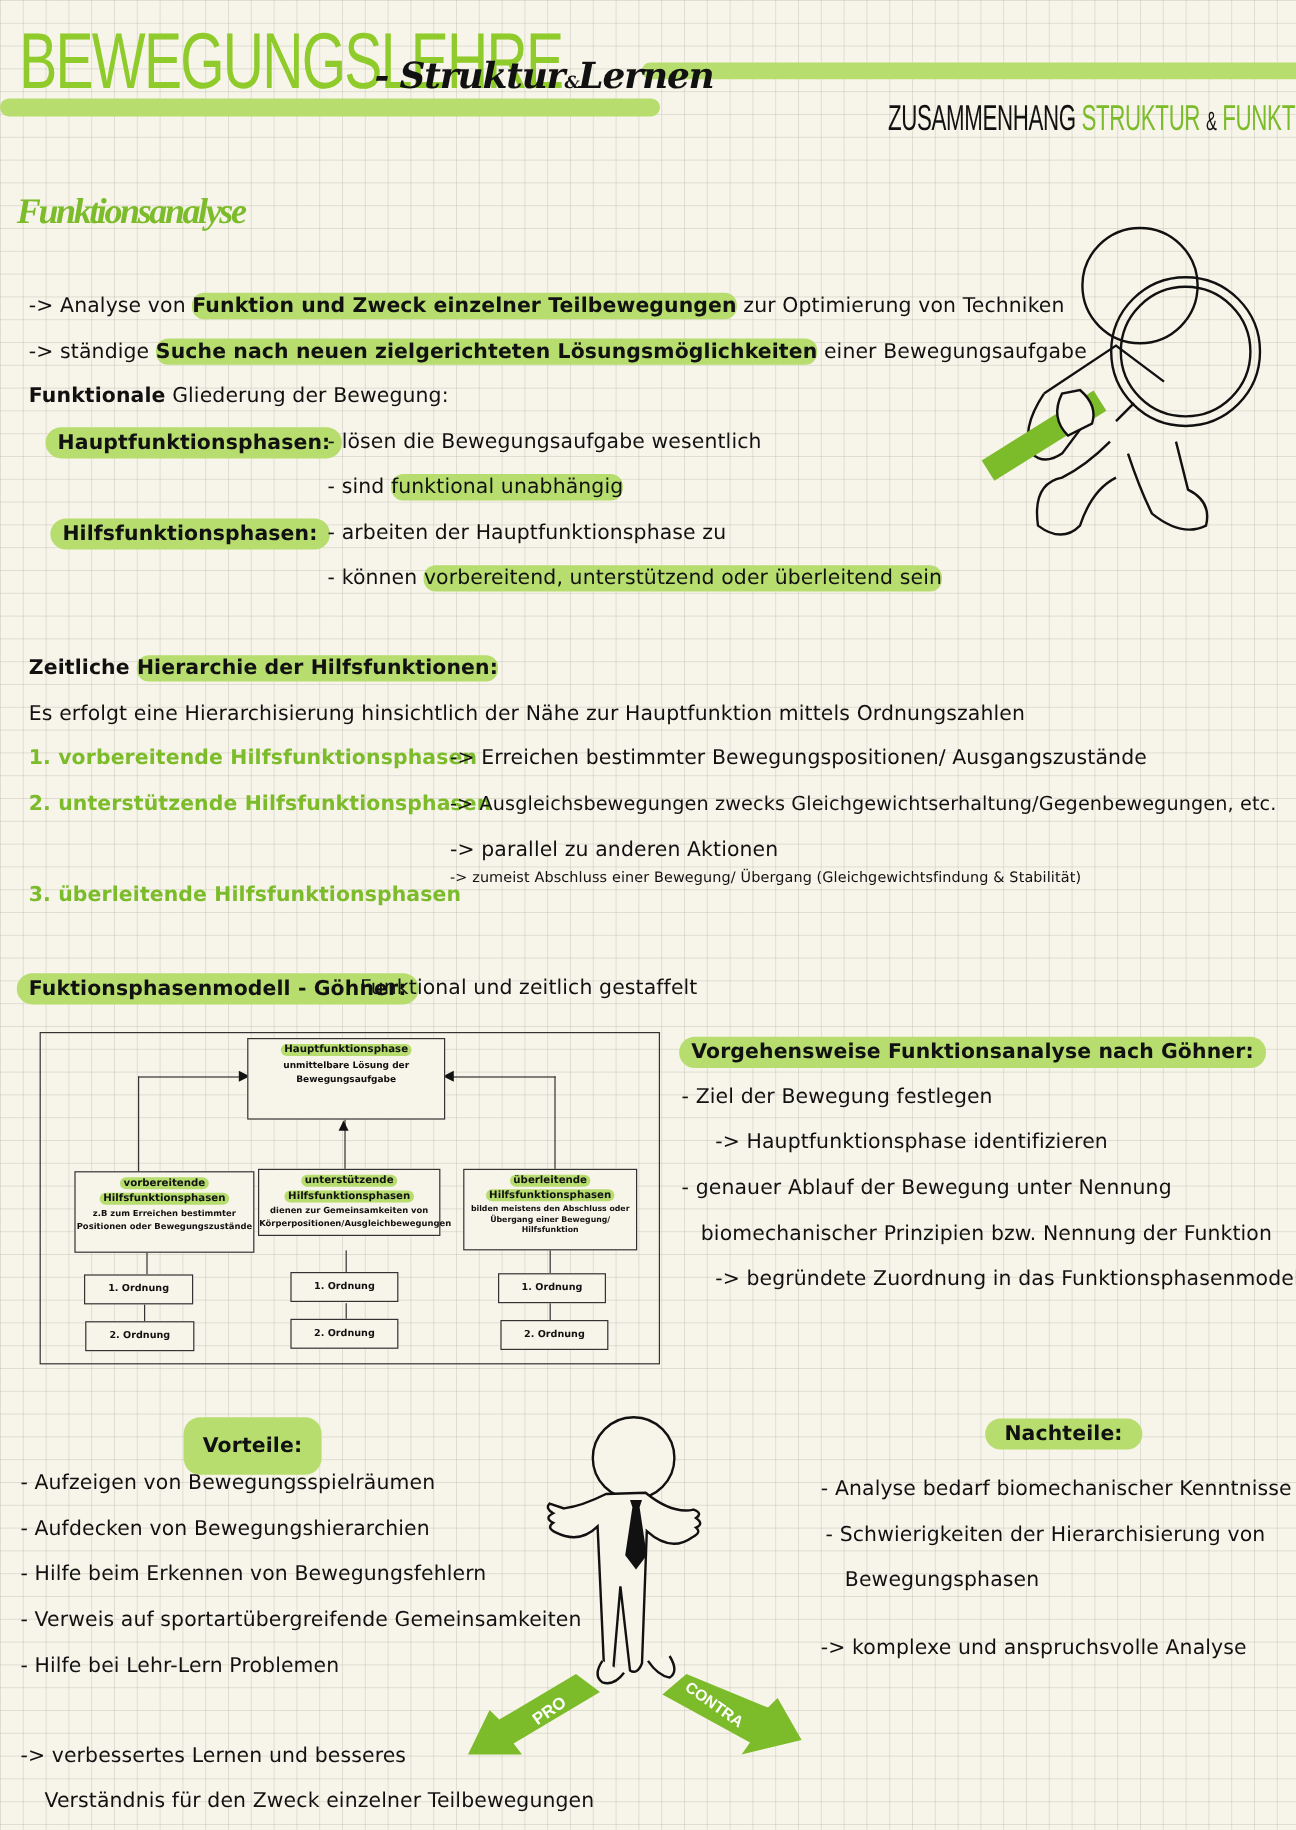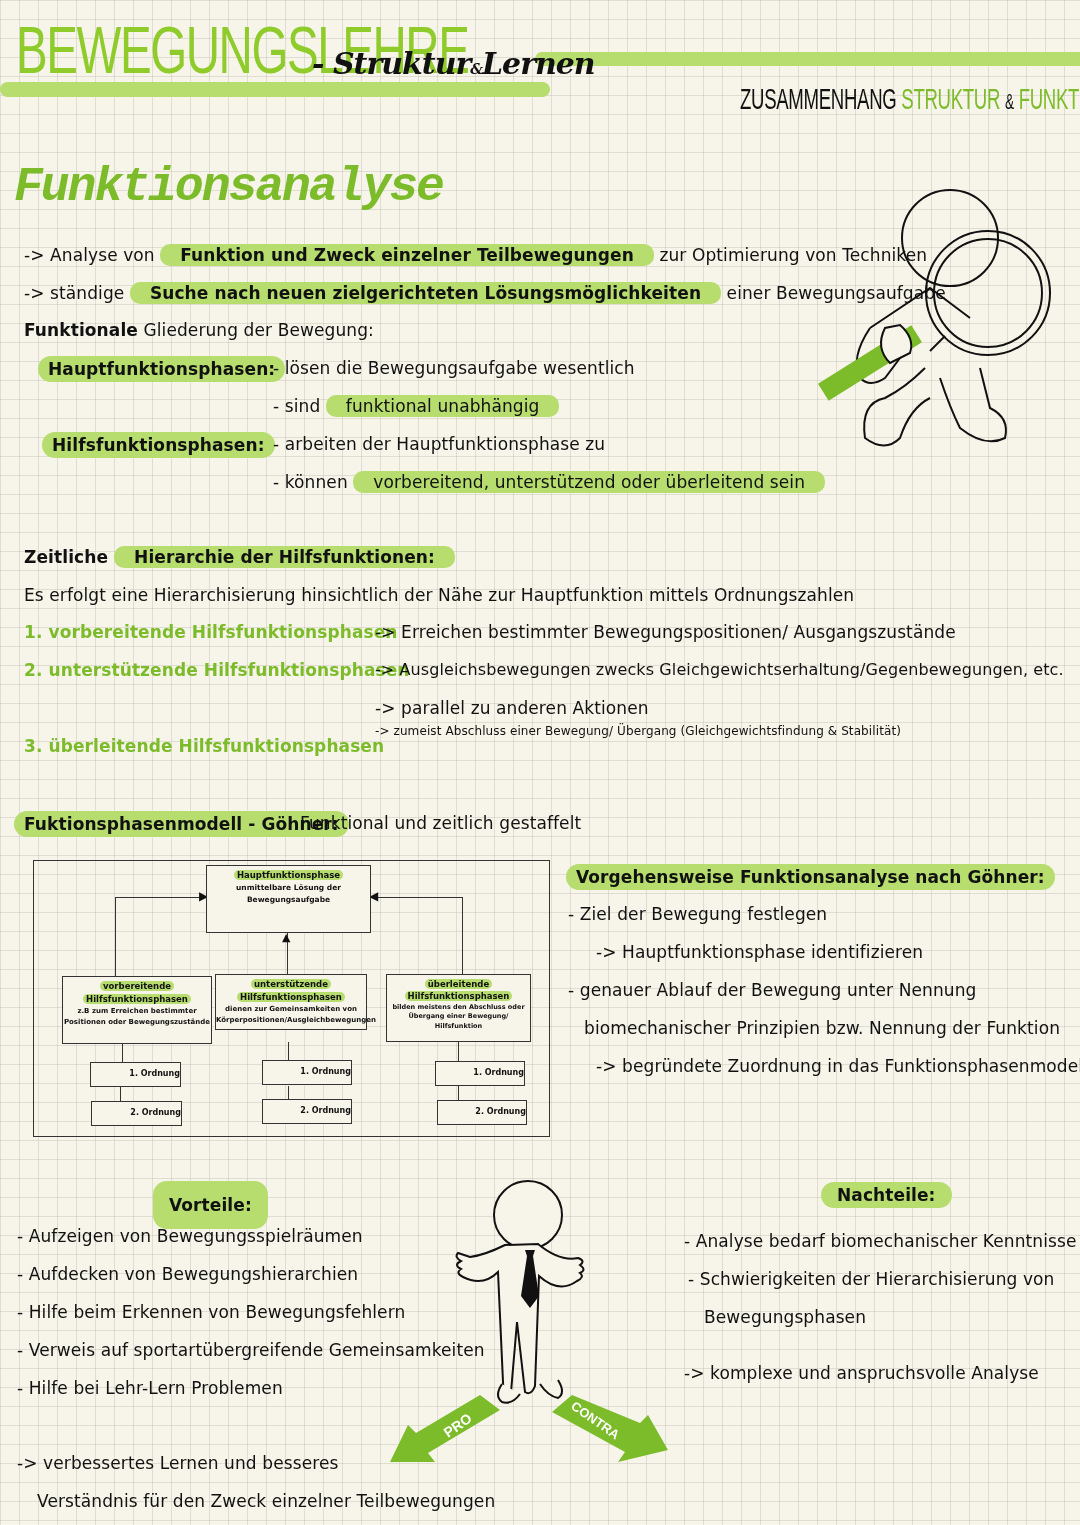--- a/index.html
+++ b/index.html
@@ -8,21 +8,21 @@
     position: relative;
     font-family: "DejaVu Sans", sans-serif;
     color: #111;
     background-color: #f7f4e9;
     background-image:
       linear-gradient(to right, rgba(180,180,165,0.35) 1px, transparent 1px),
       linear-gradient(to bottom, rgba(180,180,165,0.35) 1px, transparent 1px);
     background-size: 19px 19px;
   }
   .abs { position: absolute; }
-  .hl { background: #b6dd6e; border-radius: 10px; padding: 1px 20px; }
+  .hl { background: #b6dd6e; border-radius: 10px; padding: 1px 0; }
   .pill { background: #b6dd6e; border-radius: 14px; padding: 3px 10px; font-weight: bold; }
   .b { font-weight: bold; }
   .green { color: #7cbb2a; }
   .line { font-size: 17px; letter-spacing: 0.1px; white-space: nowrap; }
 
   
   .title-main {
     left: 16px; top: 12px; font-family: "Liberation Sans Narrow","Liberation Sans", sans-serif;
     font-size: 66px; color: #8fcb2a; letter-spacing: -2px; font-weight: 400;
     transform: scaleX(0.72); transform-origin: left top; white-space: nowrap;
@@ -32,29 +32,29 @@
     font-size: 30px; color: #111; white-space: nowrap; letter-spacing: -1px;
   }
   .title-sub small { font-size: 14px; }
   .bar1 { left: 0; top: 82px; width: 550px; height: 15px; background: #b6dd6e; border-radius: 8px; }
   .bar2 { left: 535px; top: 52px; width: 545px; height: 14px; background: #b6dd6e; border-radius: 8px 0 0 8px; }
   .subtitle {
     left: 740px; top: 82px; font-size: 30px; white-space: nowrap;
     font-family: "Liberation Sans", sans-serif; transform: scaleX(0.62); transform-origin: left top; letter-spacing: -0.5px;
   }
   .script-head {
-    left: 14px; top: 160px; font-family: Liberation Mono, monospace; font-style: italic; font-weight: bold;
-    font-size: 48px; color: #7cbb2a; letter-spacing: -2px; white-space: nowrap;
+    left: 14px; top: 160px; font-family: Liberation Serif, serif; font-style: italic; font-weight: bold;
+    font-size: 30px; color: #7cbb2a; letter-spacing: -2px; white-space: nowrap;
   }
 
   
   .diagram { left: 33px; top: 860px; width: 517px; height: 277px; border: 1.5px solid #333; }
   .dbox { position: absolute; border: 1.5px solid #333; background: #f7f4e9; text-align: center; font-size: 7.5px; line-height: 1.55; font-weight: bold; padding-top: 3px; }
   .dbox .hd { background: #b6dd6e; border-radius: 6px; padding: 0 3px; font-size: 8.5px; }
-  .ord { position: absolute; border: 1.5px solid #333; background: #f7f4e9; font-size: 8px; font-weight: bold; text-align: right; line-height: 22px; height: 25px; margin-left: 20px; }
+  .ord { position: absolute; border: 1.5px solid #333; background: #f7f4e9; font-size: 8px; font-weight: bold; text-align: center; line-height: 22px; height: 25px; }
   .vline { position: absolute; width: 0; border-left: 1.5px solid #333; }
   .hline { position: absolute; height: 0; border-top: 1.5px solid #333; }
 
   .chev { color: #111; }
 </style>
 </head>
 <body>
 
 <div class="abs bar1"></div>
 <div class="abs bar2"></div>

